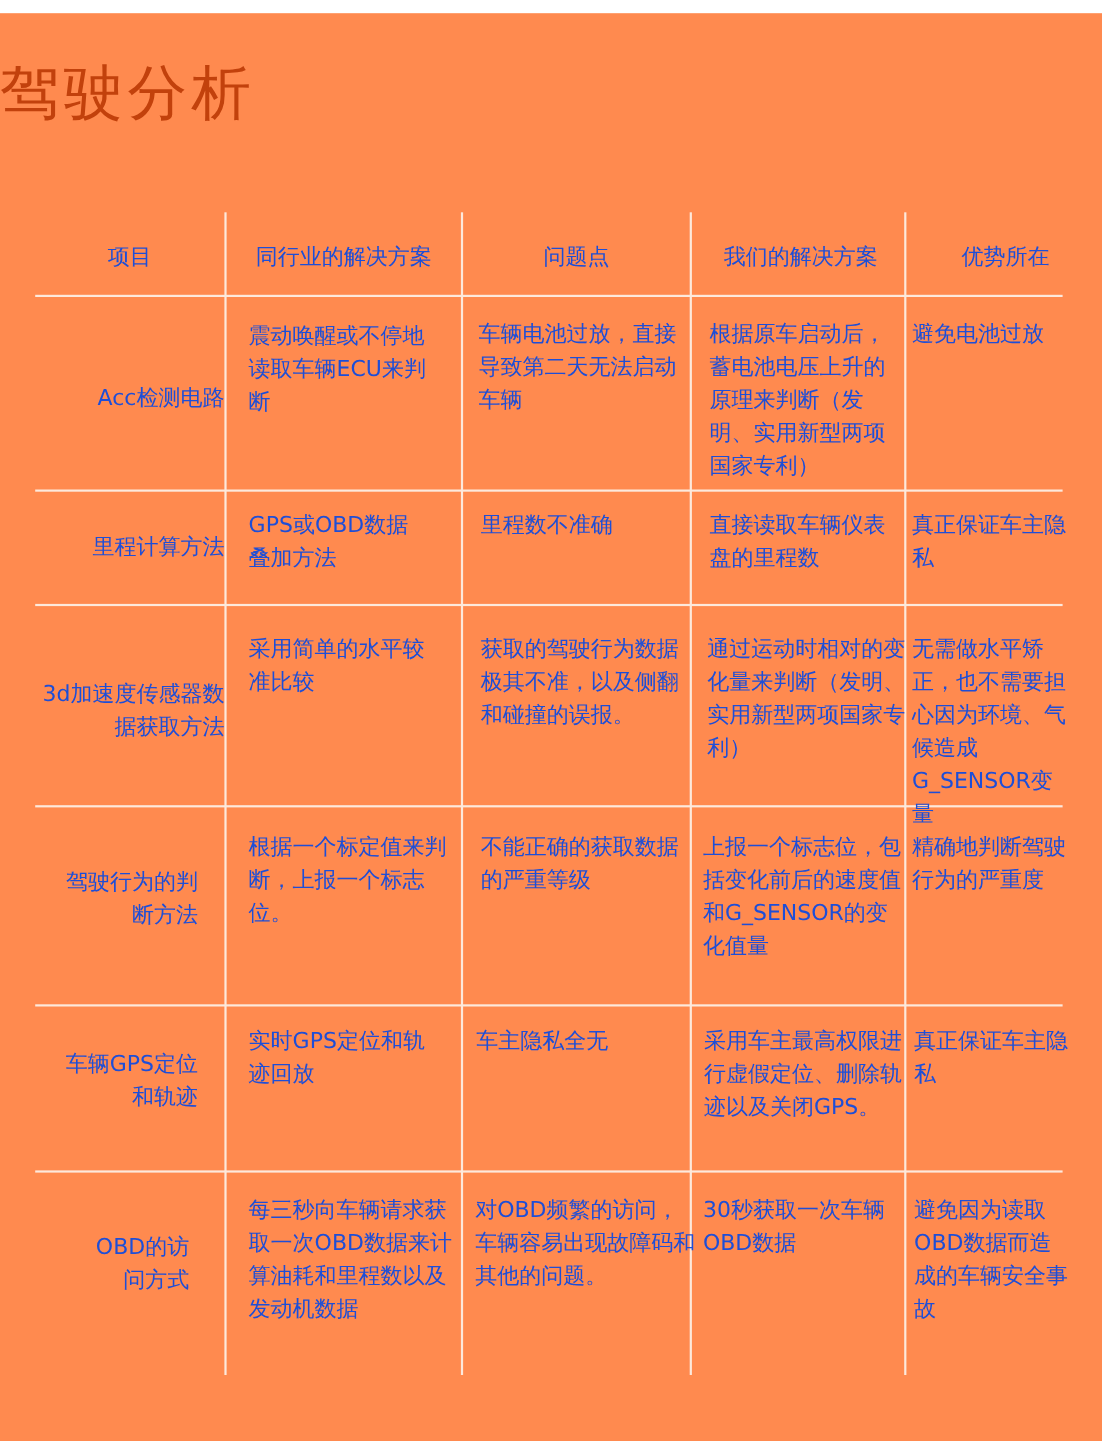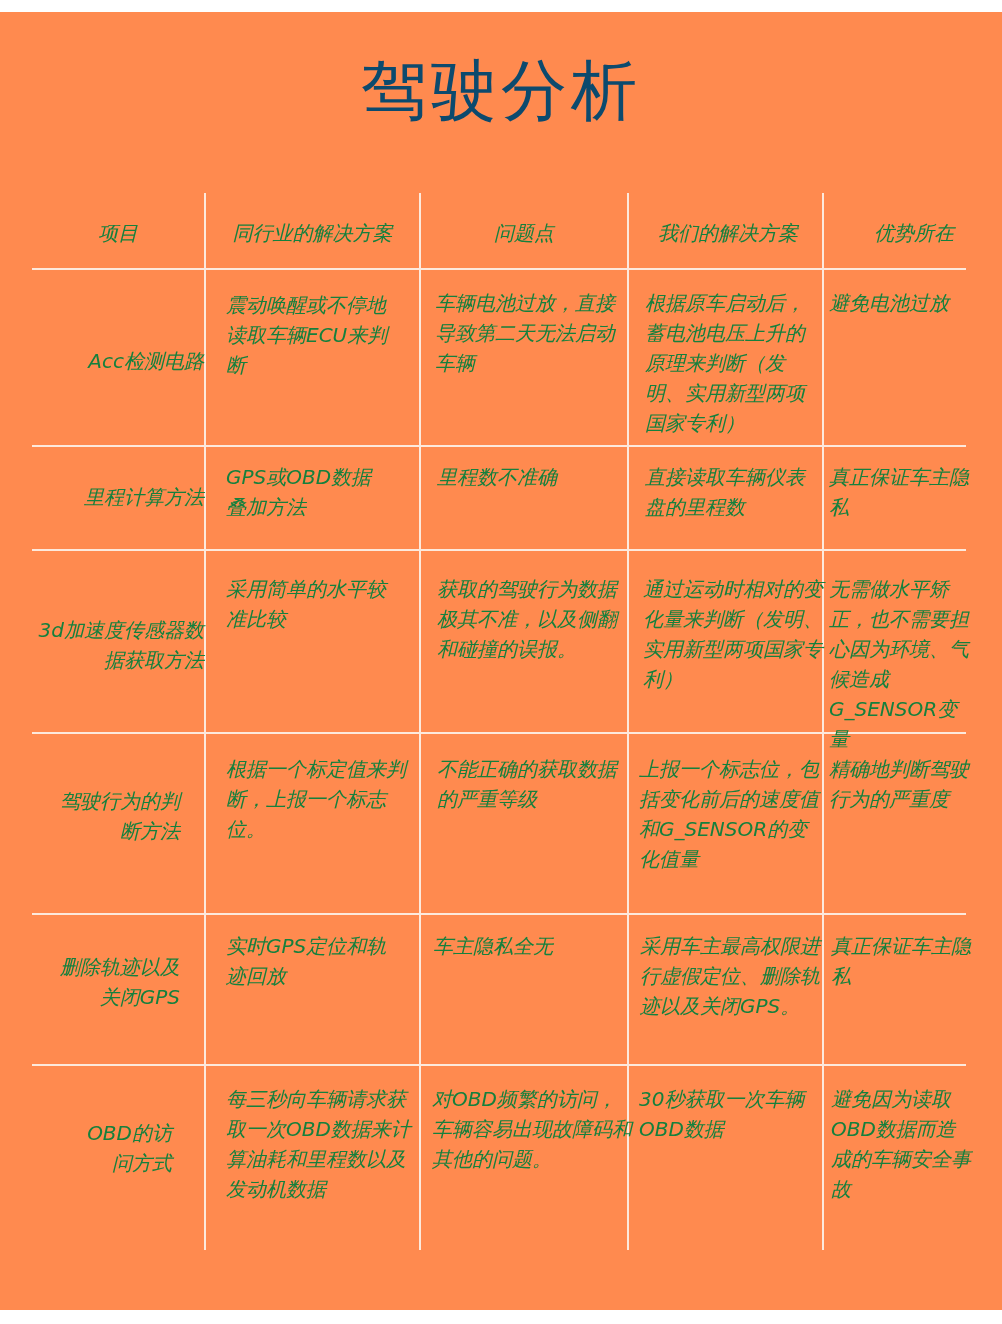--- a/index.html
+++ b/index.html
@@ -1,23 +1,23 @@
 <!DOCTYPE html>
 <html><head>
 <meta charset="utf-8">
 <style>
   html, body { margin:0; padding:0; background:#ffffff; }
   body { width:1002px; height:1324px; position:relative; overflow:hidden;
          font-family:"DejaVu Sans","Liberation Sans",sans-serif; }
   .panel { position:absolute; left:0; top:12px; width:1002px; height:1298px; background:#FF8A4F; }
-  .title { position:absolute; left:0; width:1002px; top:58px; text-align:center;
-           color:#0c4a6e; font-size:66px; font-weight:200; letter-spacing:4px; line-height:1; }
+  .title { position:absolute; left:0; width:1002px; top:58px; 
+           color:#c2410c; font-size:54px; font-weight:200; letter-spacing:4px; line-height:1; }
   .vline { position:absolute; width:2px; background:#fde9dc; top:193px; height:1057px; }
   .hline { position:absolute; height:2px; background:#fde9dc; left:32px; width:934px; }
-  .cell { position:absolute; color:#15803d; font-size:20px; line-height:30px; box-sizing:border-box;font-style:italic; }
+  .cell { position:absolute; color:#1d4ed8; font-size:20px; line-height:30px; box-sizing:border-box; }
   .hdr { font-size:20px; text-align:center; }
   .item { text-align:right; }
 </style>
 </head>
 <body>
 
 <div class="panel"></div>
 <div class="title">驾驶分析</div>
 
 <div class="vline" style="left:204px"></div>
@@ -68,21 +68,21 @@
 
   <div>
     <div class="cell item" style="left:60px;width:120px;top:786px">驾驶行为的判断方法</div>
     <div class="cell" style="left:226px;width:182px;top:754px">根据一个标定值来判断，上报一个标志位。</div>
     <div class="cell" style="left:437px;width:182px;top:754px">不能正确的获取数据的严重等级</div>
     <div class="cell" style="left:639px;width:180px;top:754px">上报一个标志位，包括变化前后的速度值和G_SENSOR的变化值量</div>
     <div class="cell" style="left:829px;width:140px;top:754px">精确地判断驾驶行为的严重度</div>
   </div>
 
   <div>
-    <div class="cell item" style="left:56px;width:124px;top:952px">删除轨迹以及关闭GPS</div>
+    <div class="cell item" style="left:56px;width:124px;top:952px">车辆GPS定位和轨迹</div>
     <div class="cell" style="left:226px;width:172px;top:931px">实时GPS定位和轨迹回放</div>
     <div class="cell" style="left:433px;width:182px;top:931px">车主隐私全无</div>
     <div class="cell" style="left:640px;width:180px;top:931px">采用车主最高权限进行虚假定位、删除轨迹以及关闭GPS。</div>
     <div class="cell" style="left:831px;width:140px;top:931px">真正保证车主隐私</div>
   </div>
 
   <div>
     <div class="cell item" style="left:70px;width:102px;top:1118px">OBD的访问方式</div>
     <div class="cell" style="left:226px;width:192px;top:1084px">每三秒向车辆请求获取一次OBD数据来计算油耗和里程数以及发动机数据</div>
     <div class="cell" style="left:432px;width:204px;top:1084px">对OBD频繁的访问，车辆容易出现故障码和其他的问题。</div>

